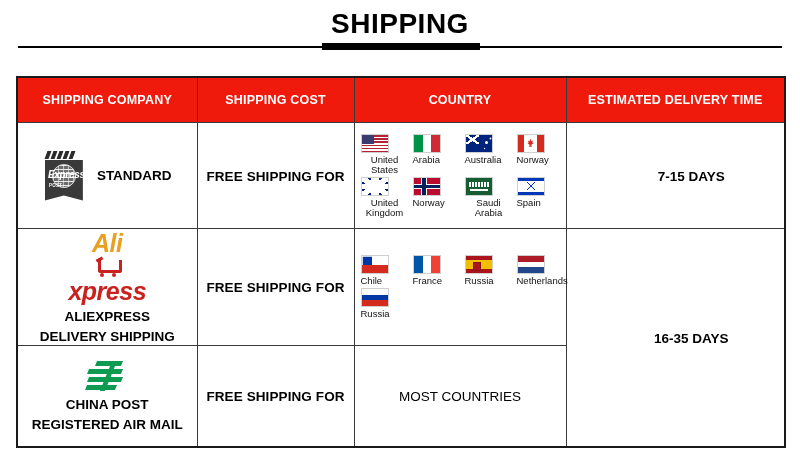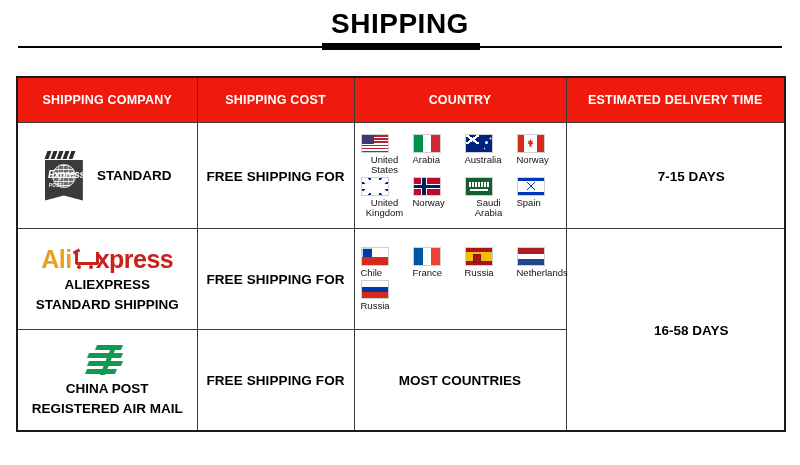--- a/index.html
+++ b/index.html
@@ -165,25 +165,27 @@
     font-weight: bold;
     font-style: italic;
     color: #ffffff;
     letter-spacing: -0.3px;
   }
 
   
   .ali-logo {
     font-size: 25px;
     font-weight: bold;
+    font-style: italic;
     line-height: 28px;
     letter-spacing: -0.5px;
     display: flex;
     align-items: center;
     justify-content: center;
+    flex-direction: column;
   }
   .ali-a { color: #E8A020; }
   .ali-x { color: #C9211E; }
   .ali-cart {
     position: relative;
     display: inline-block;
     width: 22px;
     height: 20px;
     margin: 0 1px;
   }
@@ -277,21 +279,21 @@
   .flag {
     width: 28px;
     height: 19px;
     border: 1px solid #cfcfcf;
     box-sizing: border-box;
     position: relative;
     overflow: hidden;
   }
   .most-countries {
     font-size: 13.5px;
-    font-weight: bold;
+    font-weight: normal;
   }
 
   
   .f-us {
     background: repeating-linear-gradient(to bottom,
       #B22234 0 1.6px, #ffffff 1.6px 3.2px);
   }
   .f-us::before {
     content: "";
     position: absolute;
@@ -553,21 +555,21 @@
               <span class="ali-a">Ali</span>
               <span class="ali-cart">
                 <span class="ali-wheels">
                     <i></i>
                     <i></i>
                   </span>
               </span>
               <span class="ali-x">xpress</span>
             </div>
             <div class="company-label">ALIEXPRESS</div>
-            <div class="company-label">STANDARD SHIPPING</div>
+            <div class="company-label">DELIVERY SHIPPING</div>
           </div>
         </td>
         <td>
           <span class="cost-text">FREE SHIPPING FOR</span>
         </td>
         <td class="country-cell">
           <div class="flag-grid">
             <div class="flag-item">
               <div class="flag f-cl"></div>
               <div class="flag-name">Chile</div>
@@ -584,21 +586,21 @@
               <div class="flag f-nl"></div>
               <div class="flag-name">Netherlands</div>
             </div>
             <div class="flag-item">
               <div class="flag f-ru"></div>
               <div class="flag-name">Russia</div>
             </div>
           </div>
         </td>
         <td rowspan="2">
-          <span class="time-text">16-58 DAYS</span>
+          <span class="time-text">16-35 DAYS</span>
         </td>
       </tr>
 
       <tr class="row-chinapost">
         <td class="company-cell">
           <div class="company-stack">
             <div class="cp-logo">
               <i></i>
                 <i></i>
                 <i></i>

